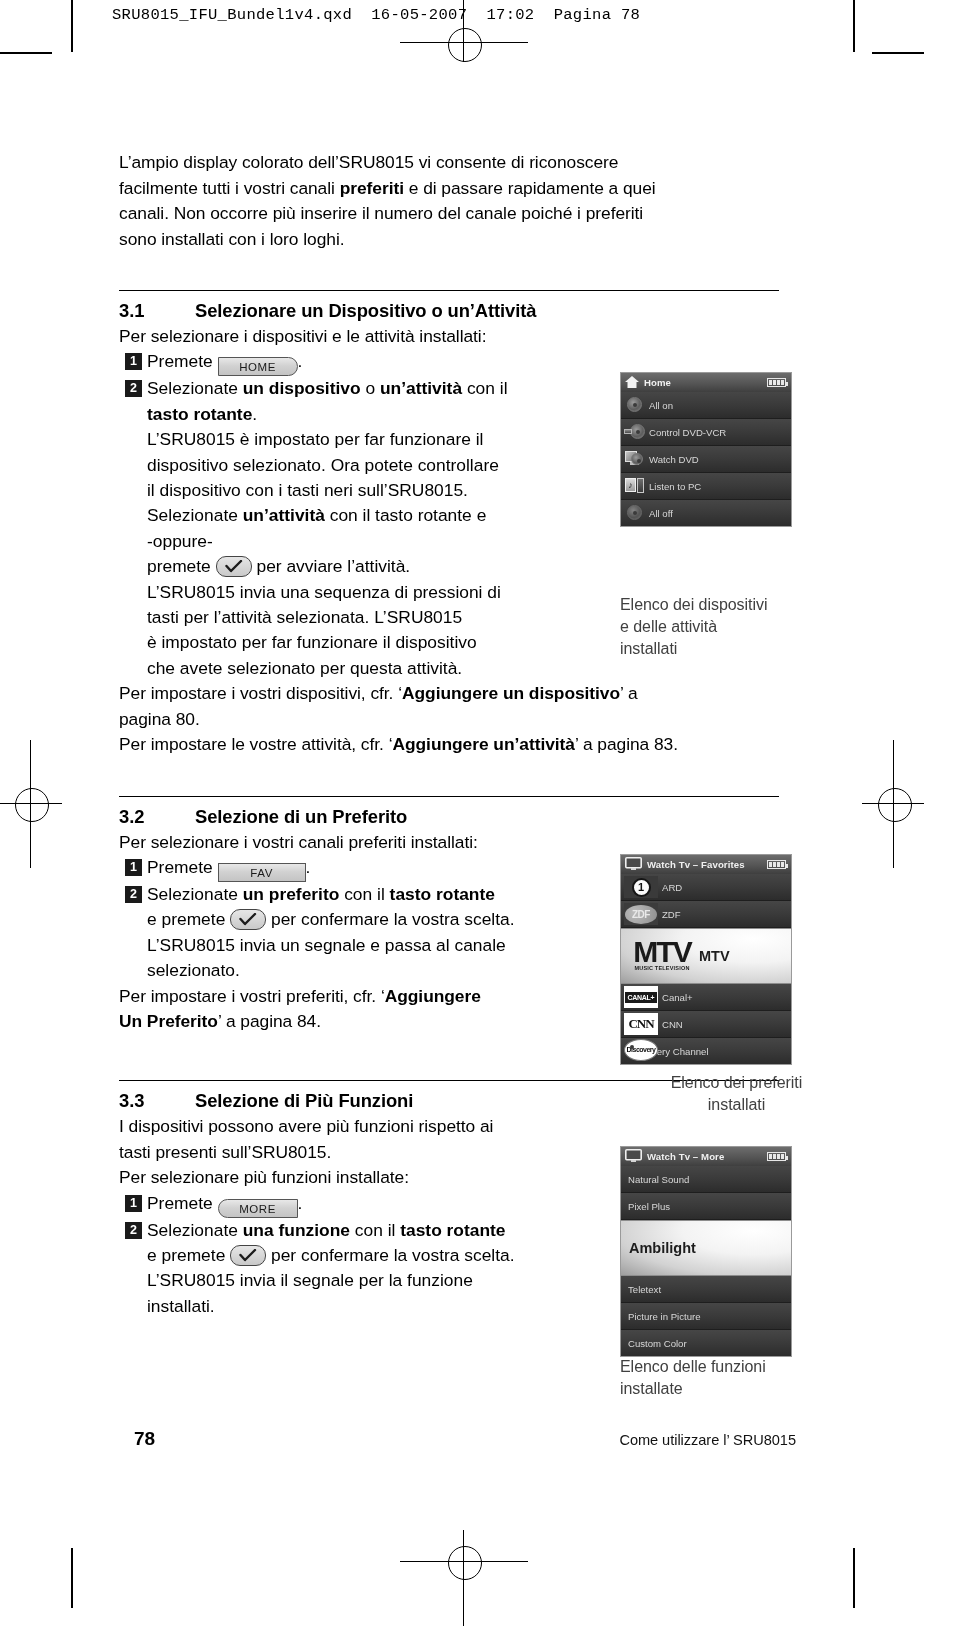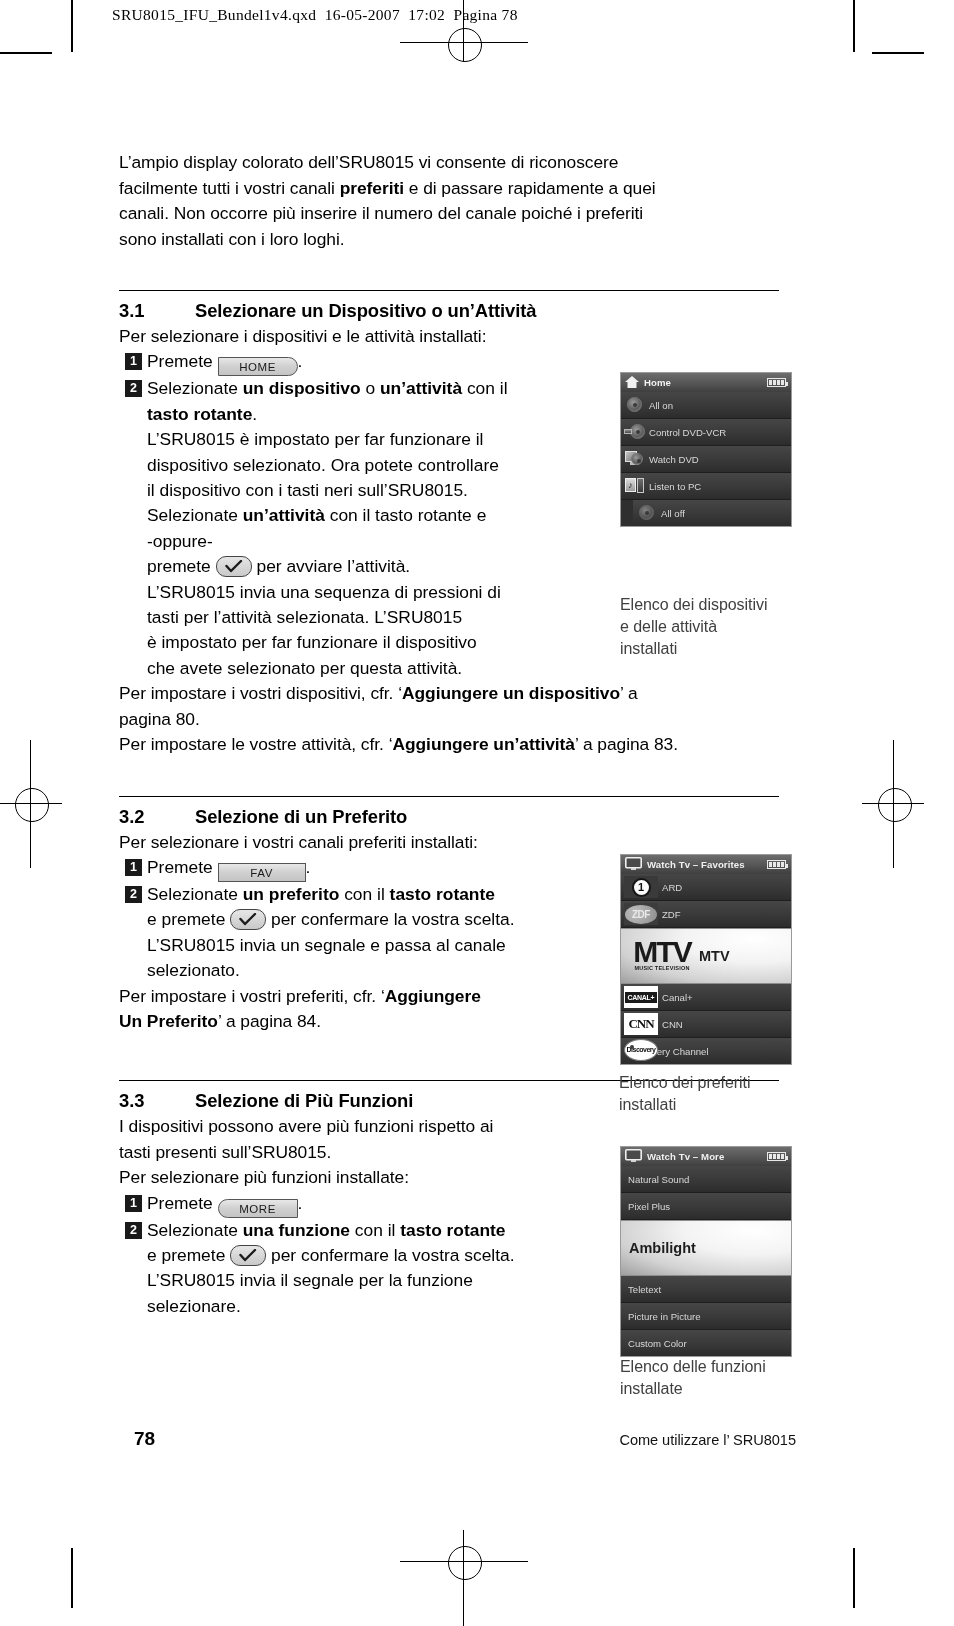--- a/index.html
+++ b/index.html
@@ -22,21 +22,21 @@
     position: absolute;
     border: 1px solid #000;
     border-radius: 50%;
   }
 
   
   .prepress-header {
     position: absolute;
     left: 112px;
     top: 6px;
-    font-family: Liberation Serif, serif;
+    font-family: Liberation Mono, monospace;
     font-size: 15.5px;
     letter-spacing: 0.3px;
     white-space: pre;
     color: #000;
   }
 
   
   .content {
     position: absolute;
     left: 119px;
@@ -488,21 +488,21 @@
       <span class="step-num">2</span>
       <span>Selezionate </span><b>una funzione</b><span> con il </span><b>tasto rotante</b>
       <span class="cont"><span>e premete</span>
         <span class="okkey">
           <svg width="18" height="13" viewBox="0 0 18 13">
               <path d="M1.5 6 L6 11 L16 1" stroke="#1c1c1c" stroke-width="2.4" fill="none" stroke-linecap="round" stroke-linejoin="round"></path>
             </svg>
         </span>
         <span>per confermare la vostra scelta.</span></span>
       <span class="cont">L’SRU8015 invia il segnale per la funzione</span>
-      <span class="cont">selezionare.</span>
+      <span class="cont">installati.</span>
     </div>
   </div>
 
 </div>
 
 <div class="shot" style="left:620px;top:372px;">
   <div class="shot-title">
     <span>
       <svg width="14" height="12" viewBox="0 0 14 12">
           <path d="M7 0 L14 6 L11.5 6 L11.5 12 L2.5 12 L2.5 6 L0 6 Z" fill="#f2f2f2"></path>
@@ -542,21 +542,21 @@
   </div>
 
   <div class="row">
     <span class="licon">
       <span class="noteicon">♪</span>
       <span class="pcicon"></span>
     </span>
     <span class="rlabel">Listen to PC</span>
   </div>
 
-  <div class="row" style="border-bottom:none;margin-left:12px;">
+  <div class="row" style="border-bottom:none;">
     <span class="licon">
         <span class="disc" style="opacity:.75"></span>
       </span>
     <span class="rlabel">All off</span>
   </div>
 </div>
 
 <div class="caption" style="left:620px;top:594px;">
   <span>Elenco dei dispositivi</span><br>
   <span>e delle attività</span><br>
@@ -617,21 +617,21 @@
   </div>
 
   <div class="row plain" style="border-bottom:none;">
     <span class="logo disc">
         <span class="disc-mark">Discovery</span>
       </span>
     <span class="rlabel">Discovery Channel</span>
   </div>
 </div>
 
-<div class="caption" style="left:619px;top:1072px;">
+<div class="caption" style="left:644px;top:1072px;text-align:center;">
   <span>Elenco dei preferiti</span><br>
   <span>installati</span>
 </div>
 
 <div class="shot" style="left:620px;top:1146px;">
   <div class="shot-title">
     <span>
       <svg width="17" height="13" viewBox="0 0 17 13">
           <rect x="0.8" y="0.8" width="15.4" height="10" rx="1" fill="#4a4a4a" stroke="#efefef" stroke-width="1.6"></rect>
           <rect x="6" y="11" width="5" height="2" fill="#d5d5d5"></rect>

